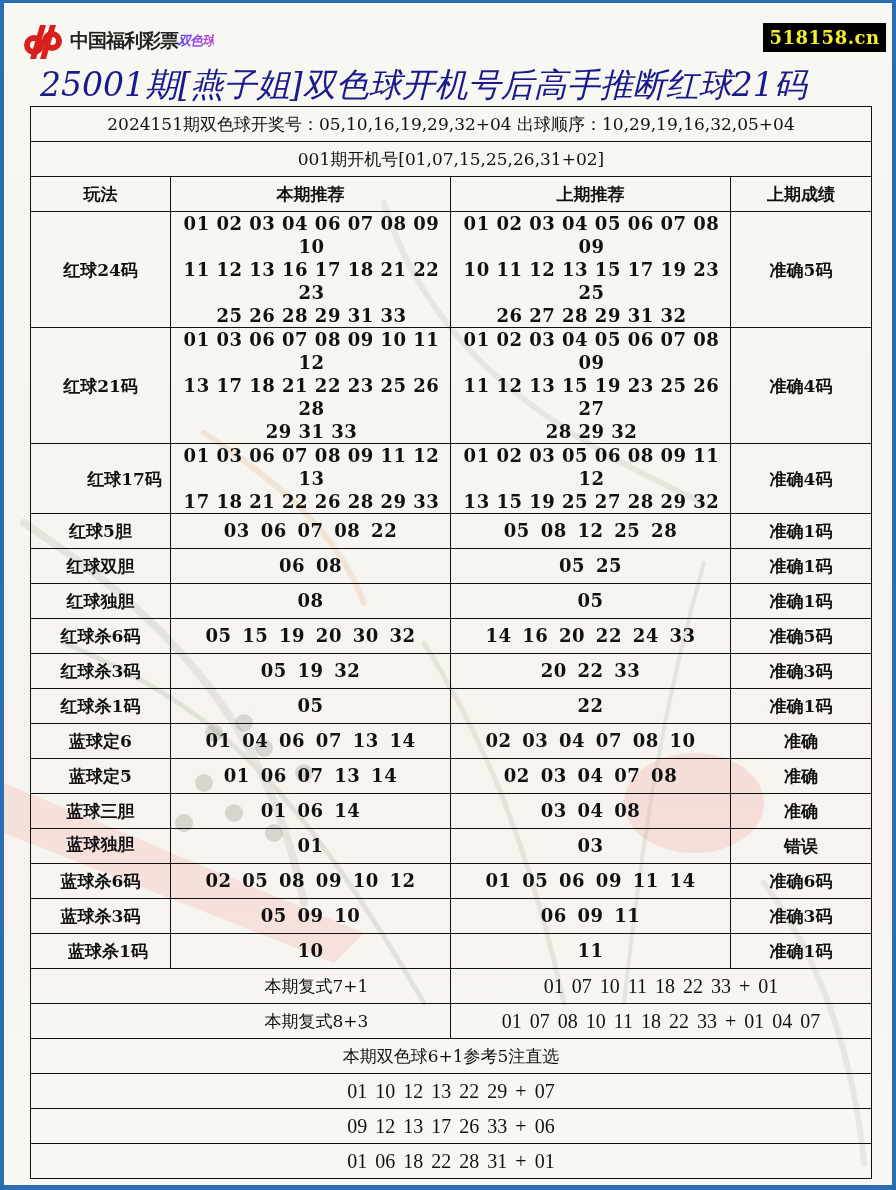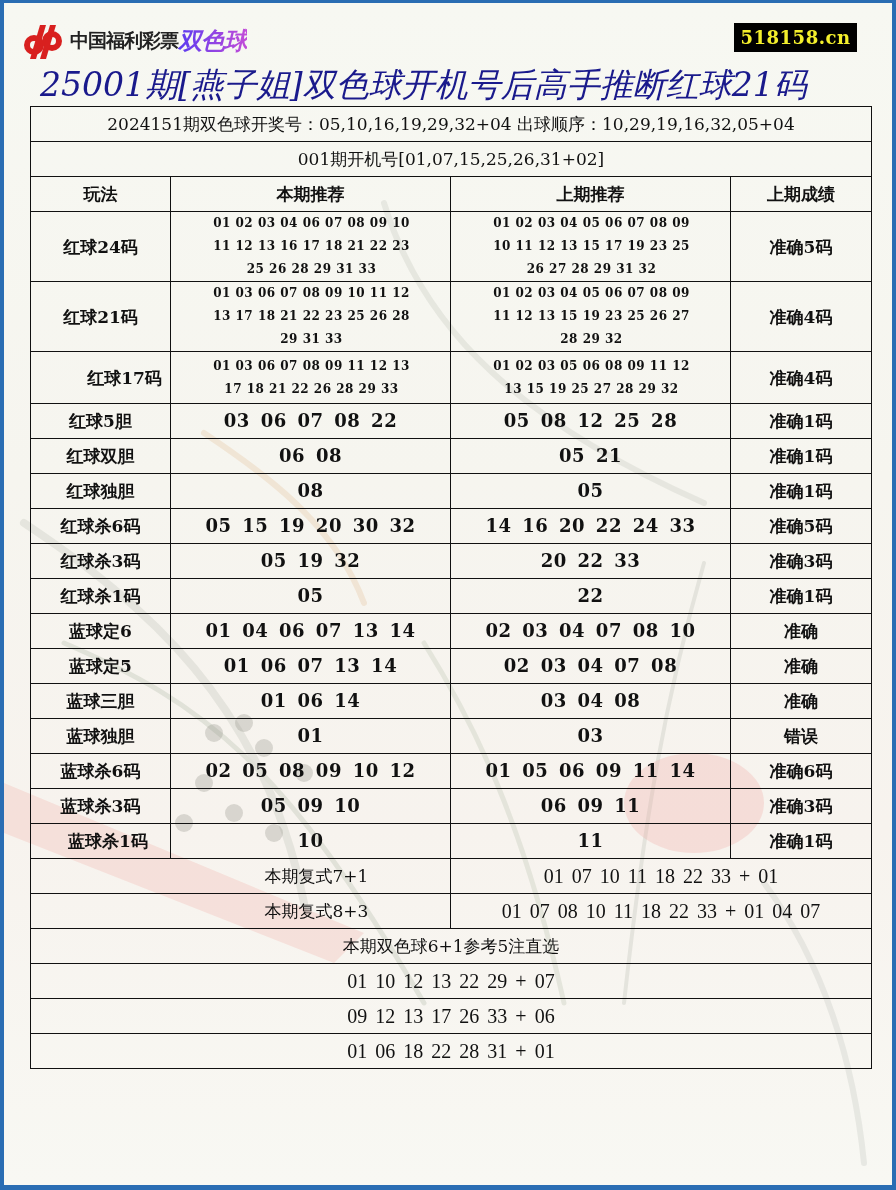--- a/index.html
+++ b/index.html
@@ -17,44 +17,44 @@
       position: absolute; left: 0; top: 0; width: 888px; height: 1182px; pointer-events: none;
     }
     .logo {
       position: absolute; left: 18px; top: 20px; height: 36px; display: flex; align-items: center;
     }
     .logo-mark { width: 46px; height: 36px; }
     .logo-text-cn {
       font-family: "DejaVu Sans", sans-serif; font-weight: bold; font-size: 19px; color: #222; letter-spacing: -1px; margin-left: 2px;
     }
     .logo-text-ssq {
-      font-family: "DejaVu Sans", sans-serif; font-weight: bold; font-style: italic; font-size: 24px; letter-spacing: -1px;
+      font-family: "DejaVu Sans", sans-serif; font-weight: bold; font-style: italic; font-size: 13px; letter-spacing: -1px;
       background: linear-gradient(90deg, #5a3cf0, #c24bd8); -webkit-background-clip: text; background-clip: text; color: transparent;
     }
     .site-badge {
-      position: absolute; left: 730px; top: 20px; width: 123px; height: 29px;
+      position: absolute; left: 759px; top: 20px; width: 123px; height: 29px;
       background: #000; color: #f3ef2c; font-family: "DejaVu Serif", serif; font-weight: bold; font-size: 18px;
       display: flex; align-items: center; justify-content: center; letter-spacing: 0.5px;
     }
     .page-title {
       position: absolute; left: 36px; top: 60px; width: 860px;
       font-family: "DejaVu Serif", "Liberation Serif", serif; font-size: 33px; color: #1a1a8c;
       white-space: nowrap; letter-spacing: 0px; font-style: italic;
     }
     table.main {
       position: absolute; left: 26px; top: 103px; width: 841px;
       border-collapse: collapse; table-layout: fixed;
       font-size: 17px; color: #111;
     }
     table.main td {
       border: 1.5px solid #111; text-align: center; vertical-align: middle; padding: 0;
       background: transparent; line-height: 22px;
     }
     .h35 { height: 34px; }
-    .multi { text-align: center; padding-left: 2px !important; font-weight: bold; font-size: 12px; line-height: 23px !important; letter-spacing: 0.5px; }
+    .multi { text-align: center; padding-left: 2px !important; font-weight: bold; font-size: 18px; line-height: 23px !important; letter-spacing: 0.5px; }
     .nums { font-weight: bold; font-size: 18px; word-spacing: 4px; letter-spacing: 0.5px; }
     .label { font-weight: bold; font-size: 17px; }
     .fs { font-family: "Liberation Serif", serif; font-size: 20px; word-spacing: 3px; }
     .fs-label { font-family: "DejaVu Serif", serif; font-size: 17px; text-align: right; padding-left: 152px !important; }
   </style>
 </head>
 <body>
 
 <div class="frame">
 
@@ -163,21 +163,21 @@
 
       <tr>
         <td class="label" style="height:34px;">红球5胆</td>
         <td class="nums">03 06 07 08 22</td>
         <td class="nums">05 08 12 25 28</td>
         <td class="label">准确1码</td>
       </tr>
       <tr>
         <td class="label" style="height:34px;">红球双胆</td>
         <td class="nums">06 08</td>
-        <td class="nums">05 21</td>
+        <td class="nums">05 25</td>
         <td class="label">准确1码</td>
       </tr>
       <tr>
         <td class="label" style="height:34px;">红球独胆</td>
         <td class="nums">08</td>
         <td class="nums">05</td>
         <td class="label">准确1码</td>
       </tr>
       <tr>
         <td class="label" style="height:34px;">红球杀6码</td>
@@ -209,21 +209,21 @@
         <td class="nums">02 03 04 07 08</td>
         <td class="label">准确</td>
       </tr>
       <tr>
         <td class="label" style="height:34px;">蓝球三胆</td>
         <td class="nums">01 06 14</td>
         <td class="nums">03 04 08</td>
         <td class="label">准确</td>
       </tr>
       <tr>
-        <td class="label" style="height:34px;">蓝球独胆</td>
+        <td class="label" style="height:34px;font-family:Liberation Mono, monospace;">蓝球独胆</td>
         <td class="nums">01</td>
         <td class="nums">03</td>
         <td class="label">错误</td>
       </tr>
       <tr>
         <td class="label" style="height:34px;">蓝球杀6码</td>
         <td class="nums">02 05 08 09 10 12</td>
         <td class="nums">01 05 06 09 11 14</td>
         <td class="label">准确6码</td>
       </tr>

